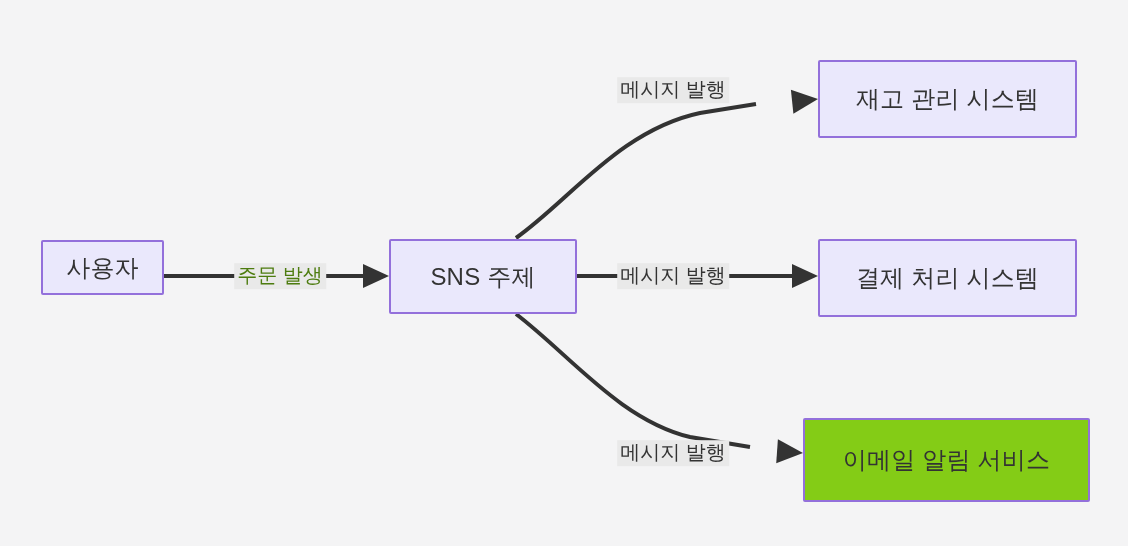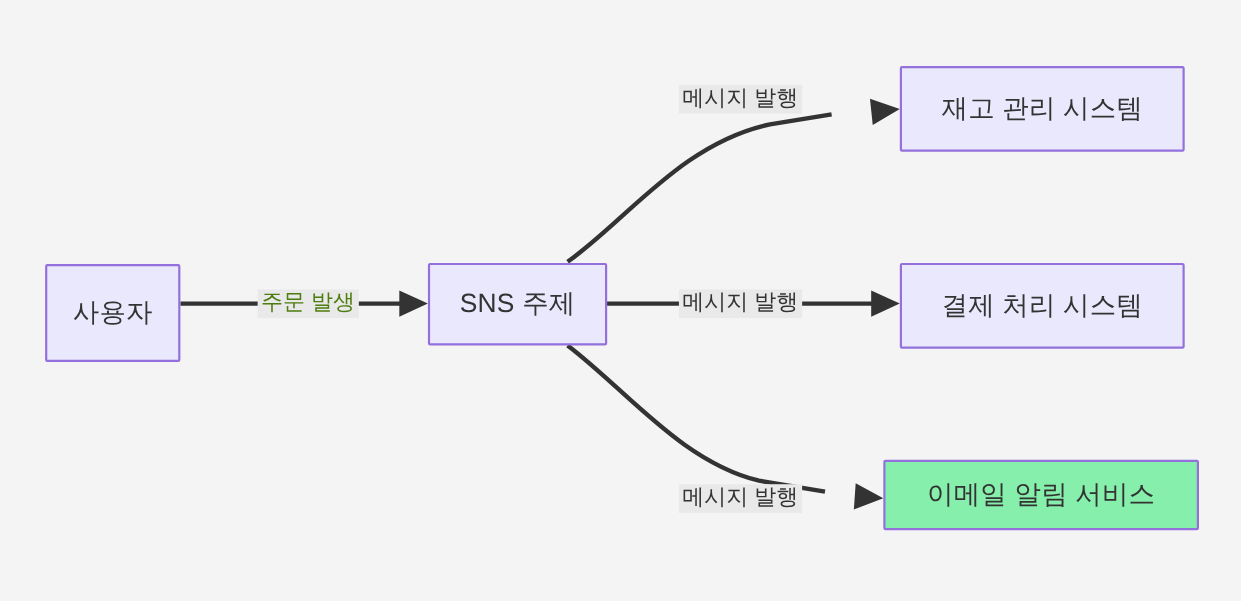--- a/index.html
+++ b/index.html
@@ -67,33 +67,33 @@
       <polygon points="0,0 -26,-12 -26,12" transform="translate(389,276) rotate(0)" fill="#333333"></polygon>
       <path d="M 516 238 C 570 200 620 130 700 113 L 756 104" fill="none" stroke="#333333" stroke-width="4" stroke-linecap="butt"></path>
       <polygon points="0,0 -26,-12 -26,12" transform="translate(818,99) rotate(-6)" fill="#333333"></polygon>
       <path d="M 547 276 L 809 276" fill="none" stroke="#333333" stroke-width="4" stroke-linecap="butt"></path>
       <polygon points="0,0 -26,-12 -26,12" transform="translate(818,276) rotate(0)" fill="#333333"></polygon>
       <path d="M 516 314 C 570 355 620 420 690 437 L 750 447" fill="none" stroke="#333333" stroke-width="4" stroke-linecap="butt"></path>
       <polygon points="0,0 -26,-12 -26,12" transform="translate(803,453) rotate(4)" fill="#333333"></polygon>
     </svg>
 
   <div id="node-layer">
-      <div class="node" style="left: 41px; top: 240px; width: 123px; height: 89px; background: rgb(234, 232, 252); border-color: rgb(147, 112, 219); color: rgb(51, 51, 51);">
+      <div class="node" style="left: 41px; top: 240px; width: 123px; height: 55px; background: rgb(234, 232, 252); border-color: rgb(147, 112, 219); color: rgb(51, 51, 51);">
         <span class="node-label">사용자</span>
       </div>
-      <div class="node" style="left: 389px; top: 239px; width: 163px; height: 75px; background: rgb(234, 232, 252); border-color: rgb(147, 112, 219); color: rgb(51, 51, 51);">
+      <div class="node" style="left: 389px; top: 239px; width: 188px; height: 75px; background: rgb(234, 232, 252); border-color: rgb(147, 112, 219); color: rgb(51, 51, 51);">
         <span class="node-label">SNS 주제</span>
       </div>
       <div class="node" style="left: 818px; top: 60px; width: 259px; height: 78px; background: rgb(234, 232, 252); border-color: rgb(147, 112, 219); color: rgb(51, 51, 51);">
         <span class="node-label">재고 관리 시스템</span>
       </div>
       <div class="node" style="left: 818px; top: 239px; width: 259px; height: 78px; background: rgb(234, 232, 252); border-color: rgb(147, 112, 219); color: rgb(51, 51, 51); align-items: center;">
         <span class="node-label">결제 처리 시스템</span>
       </div>
-      <div class="node" style="left: 803px; top: 418px; width: 287px; height: 64px; background: #86efac; border-color: rgb(147, 112, 219); color: rgb(51, 51, 51);">
+      <div class="node" style="left: 803px; top: 418px; width: 287px; height: 84px; background: #84cc16; border-color: rgb(147, 112, 219); color: rgb(51, 51, 51);">
         <span class="node-label">이메일 알림 서비스</span>
       </div>
     </div>
   <div id="label-layer">
       <div class="edge-label" style="left: 280px; top: 276px; background: rgb(233, 233, 233); color: #4d7c0f;">주문 발생</div>
       <div class="edge-label" style="left: 673px; top: 90px; background: rgb(233, 233, 233); color: rgb(51, 51, 51);">메시지 발행</div>
       <div class="edge-label" style="left: 673px; top: 276px; background: rgb(233, 233, 233); color: rgb(51, 51, 51);">메시지 발행</div>
       <div class="edge-label" style="left: 673px; top: 453px; background: rgb(233, 233, 233); color: rgb(51, 51, 51);">메시지 발행</div>
     </div>
 

